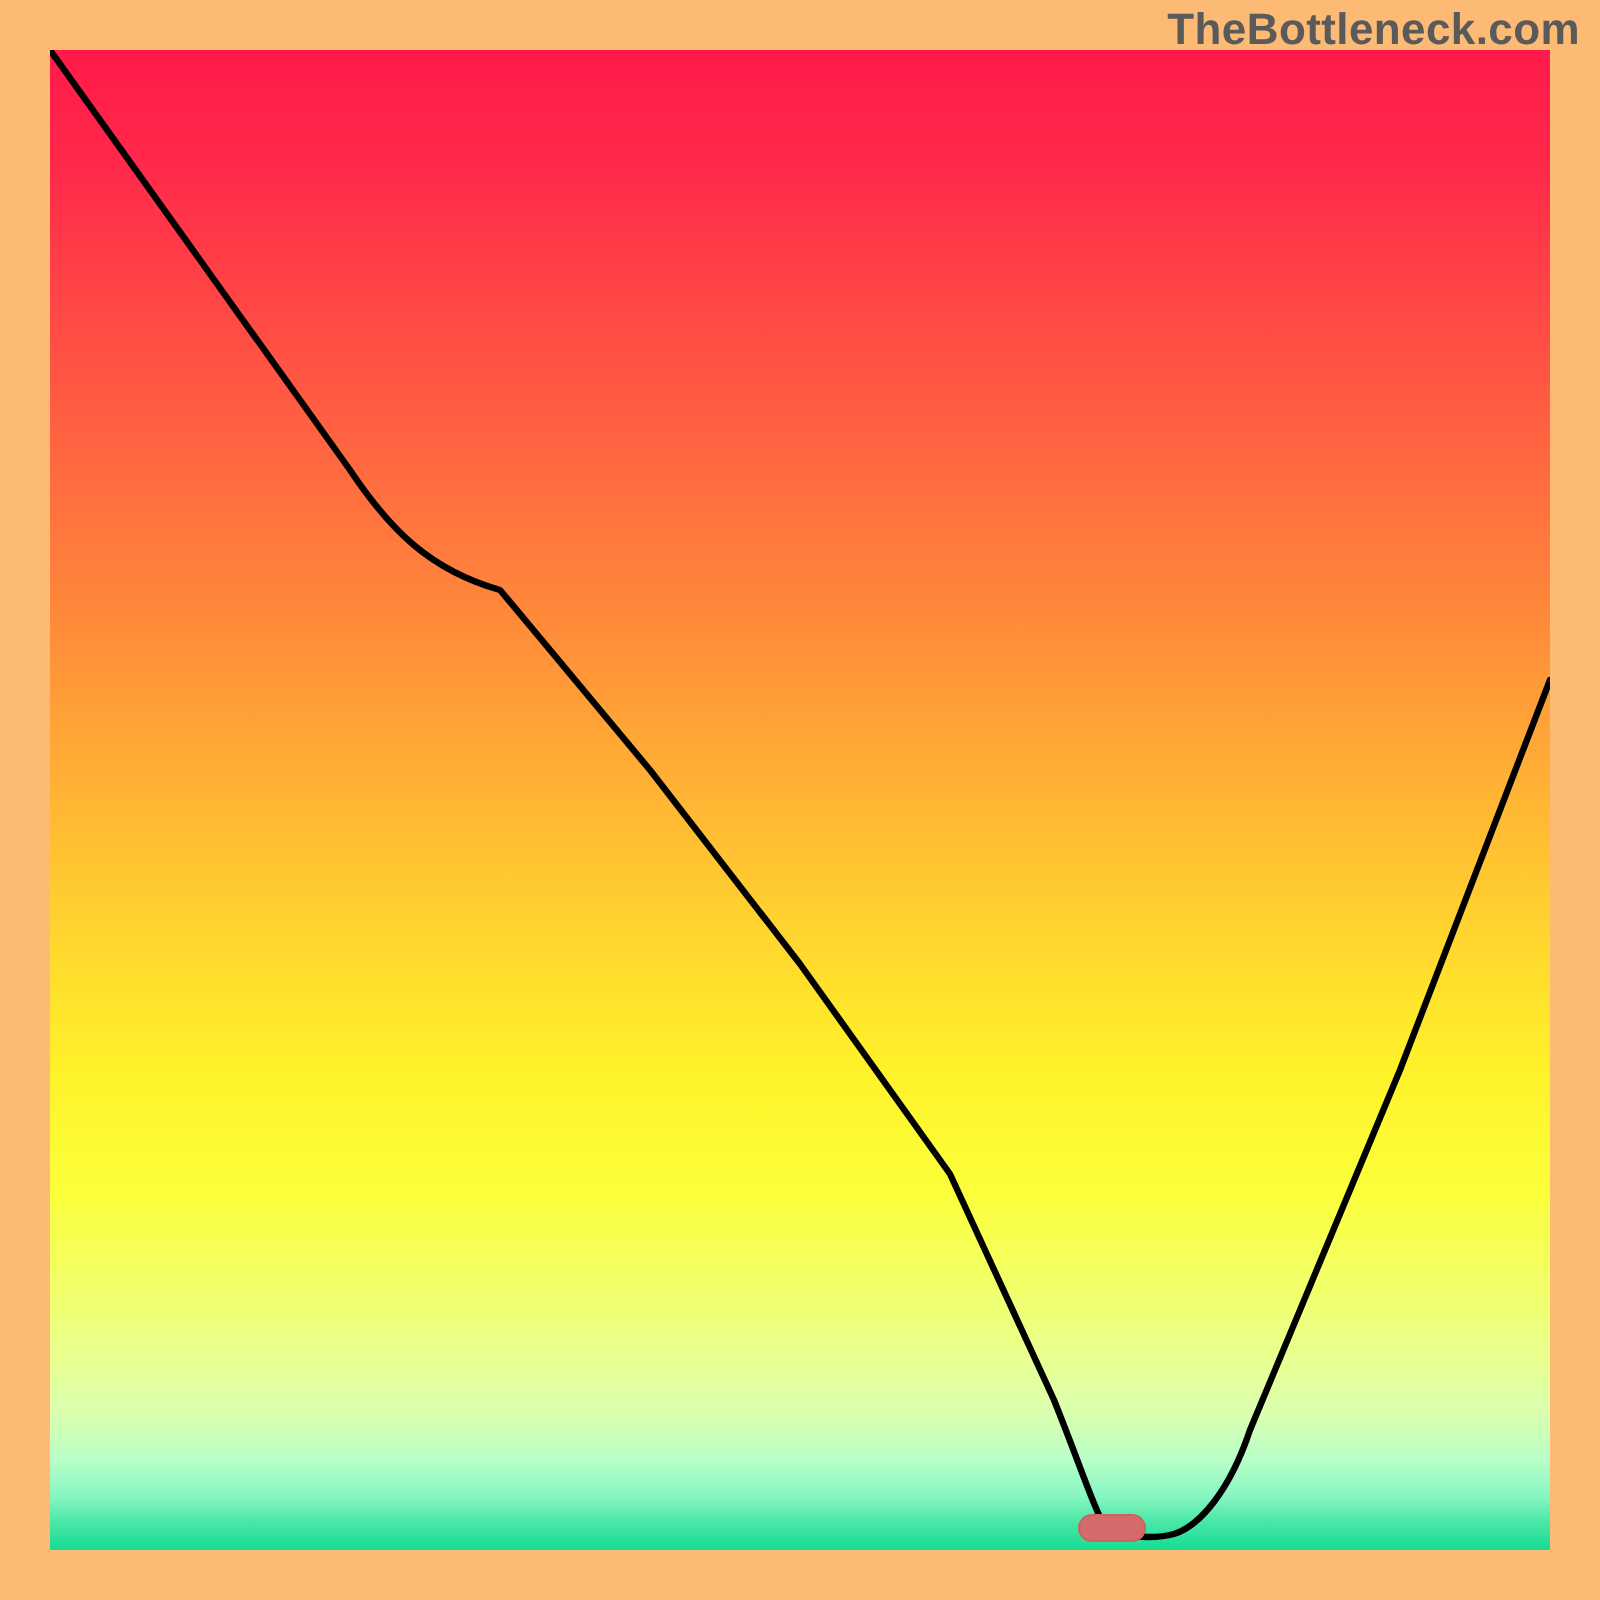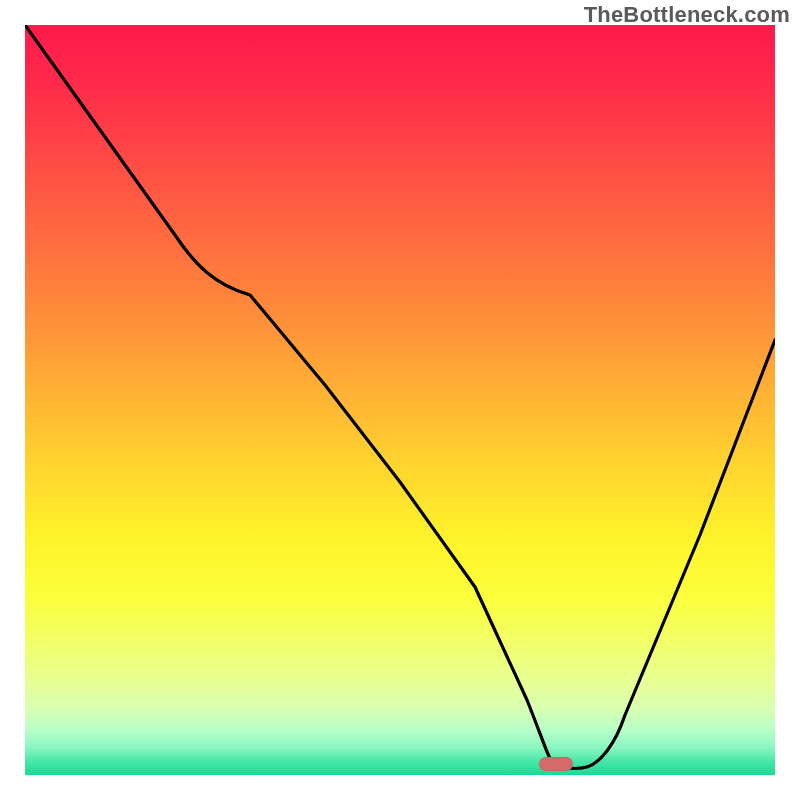--- a/index.html
+++ b/index.html
@@ -8,21 +8,21 @@
     width: 800px;
     height: 800px;
     background: #000;
     font-family: Arial, Helvetica, sans-serif;
     overflow: hidden;
   }
   .frame {
     position: relative;
     width: 800px;
     height: 800px;
-    background: #ffffff;
+    background: #fdba74;
   }
   .watermark {
     position: absolute;
     top: 2px;
     right: 10px;
     color: #5a5a5a;
     font-size: 22px;
     font-weight: 600;
     letter-spacing: 0.2px;
     user-select: none;

